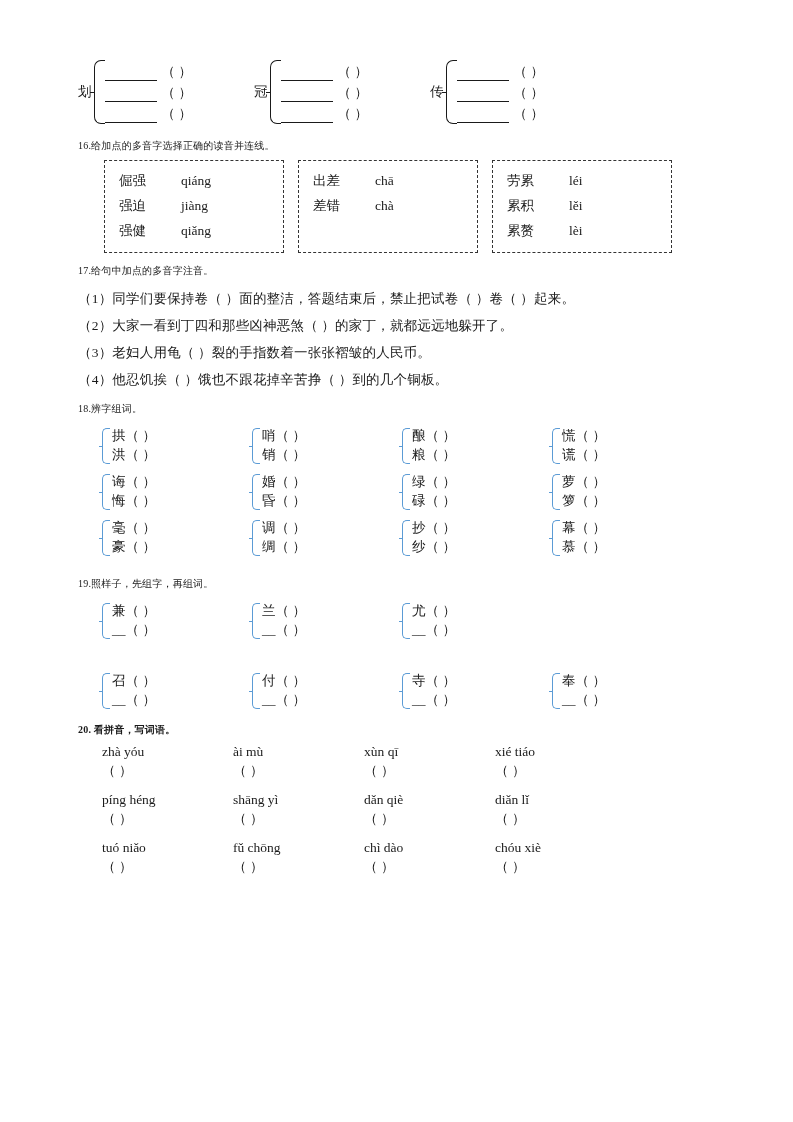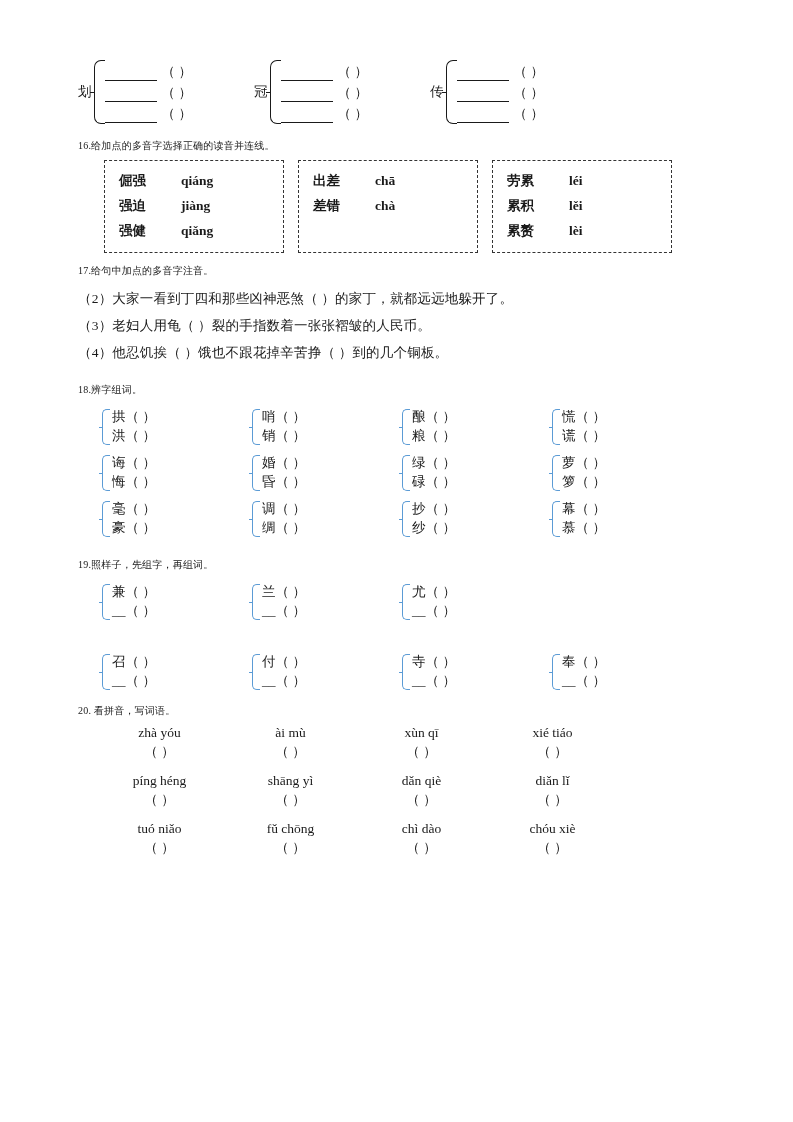--- a/index.html
+++ b/index.html
@@ -99,21 +99,20 @@
   
   .dashed-wrap {
     display: flex;
     gap: 14px;
     margin: 6px 0 10px 26px;
   }
   .dashed-box {
     border: 1.2px dashed #333;
     padding: 8px 14px 8px 14px;
     min-width: 150px;
-    font-weight: bold;
   }
   .dashed-box .pair {
     display: flex;
     justify-content: flex-start;
     font-size: 13.5px;
     line-height: 1.85;
   }
   .dashed-box .pair .w { width: 62px; }
   .dashed-box .pair .p { }
 
@@ -154,21 +153,21 @@
     justify-content: space-between;
     height: 34px;
     font-size: 13.5px;
   }
   .sm-rows .r {
     white-space: nowrap;
     line-height: 1.1;
   }
 
   
-  .pinyin-block { margin: 6px 0 0 16px; text-align: center; }
+  .pinyin-block { margin: 6px 0 0 24px; }
   .pinyin-row {
     display: flex;
     font-size: 13.5px;
     margin-bottom: 2px;
   }
   .pinyin-row .cell { width: 131px; }
   .paren-row {
     display: flex;
     font-size: 13.5px;
     margin-bottom: 12px;
@@ -283,25 +282,26 @@
         <div class="pair">
             <span class="w">累赘</span>
             <span class="p">lèi</span>
           </div>
       </div>
     </div>
 
     <p class="q-title">
       <span>17.</span><span>给句中加点的多音字注音。</span>
     </p>
+    <p class="line">（1）同学们要保持卷（      ）面的整洁，答题结束后，禁止把试卷（      ）卷（      ）起来。</p>
     <p class="line">（2）大家一看到丁四和那些凶神恶煞（      ）的家丁，就都远远地躲开了。</p>
     <p class="line">（3）老妇人用龟（      ）裂的手指数着一张张褶皱的人民币。</p>
     <p class="line">（4）他忍饥挨（      ）饿也不跟花掉辛苦挣（      ）到的几个铜板。</p>
 
-    <p class="q-title" style="margin-top:16px;">
+    <p class="q-title" style="margin-top:8px;">
       <span>18.</span><span>辨字组词。</span>
     </p>
     <div class="grid4">
 
       <div class="col">
         <div class="sm-unit">
           <span class="sm-brace"></span>
           <div class="sm-rows">
             <div class="r">拱（      ）</div>
             <div class="r">洪（      ）</div>
@@ -464,21 +464,21 @@
         <div class="sm-unit">
           <span class="sm-brace"></span>
           <div class="sm-rows">
             <div class="r">奉（      ）</div>
             <div class="r">__（      ）</div>
           </div>
         </div>
       </div>
     </div>
 
-    <p class="q-title" style="margin-top:8px;">
+    <p class="q-title" style="margin-top:8px;font-weight:bold;">
       <span>20.</span>&nbsp;<span>看拼音，写词语。</span>
     </p>
     <div class="pinyin-block">
 
       <div class="pinyin-row">
         <span class="cell">zhà yóu</span>
         <span class="cell">ài mù</span>
         <span class="cell">xùn qī</span>
         <span class="cell">xié tiáo</span>
       </div>

